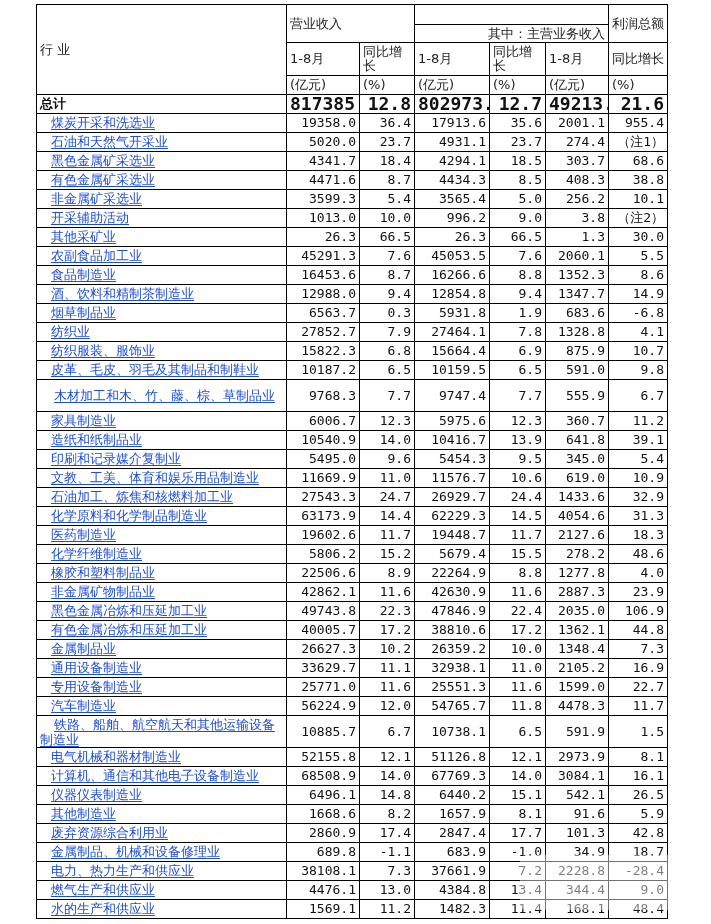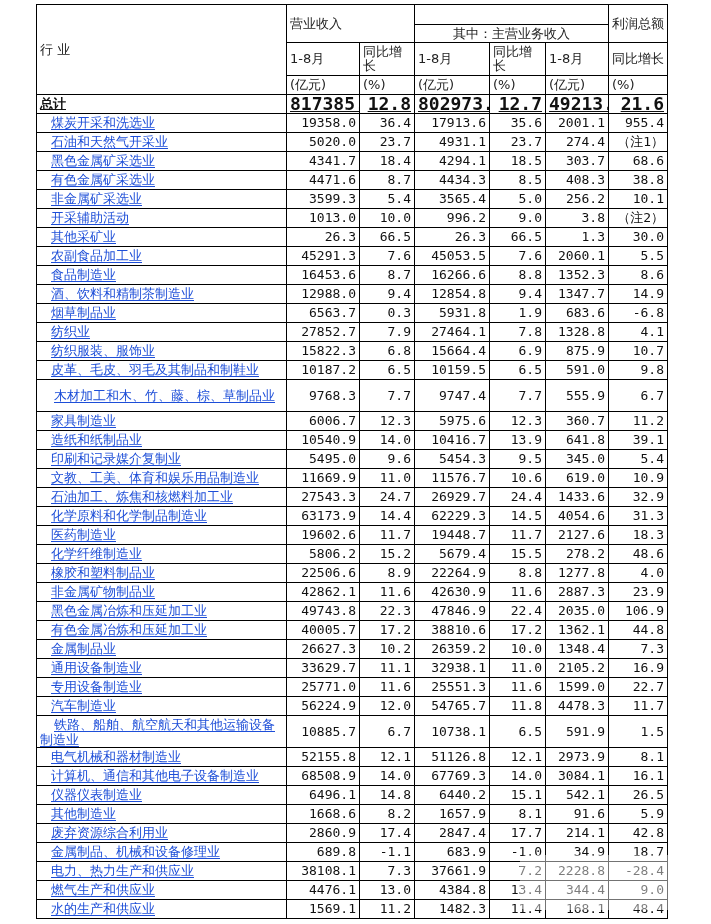--- a/index.html
+++ b/index.html
@@ -7,21 +7,21 @@
          font-family: "DejaVu Sans", "Liberation Sans", sans-serif; color: #111; }
   table.stats { position: absolute; left: 36px; top: 4px; border-collapse: collapse;
                 table-layout: fixed; width: 631px; }
   table.stats td { border: 1px solid #000; padding: 0 3px; font-size: 13px; line-height: 16px;
                    white-space: nowrap; overflow: hidden; }
   .hdr td { text-align: left; color: #222; font-size: 13px; }
   .num { text-align: right; font-family: "DejaVu Sans Mono", "Liberation Mono", monospace; font-size: 12.5px; letter-spacing: 0; }
   .lbl { text-align: left; }
   .lbl a { color: #1d4ed8; text-decoration: underline; text-underline-offset: 2px; }
   .lbl.wrap { white-space: normal; line-height: 15px; }
-  .total td { font-weight: bold; font-size: 14px; text-decoration: underline; }
+  .total td { font-weight: bold; font-size: 14px; }
   .total .num { font-size: 18px; }
   .hl a { color: #1d4ed8; }
   tr.r { height: 19px; }
   tr.r2 { height: 32px; }
   .indent { padding-left: 14px !important; }
   .watermark { position: absolute; left: 520px; top: 855px; width: 190px; height: 55px;
                background: rgba(255,255,255,0.45); border-radius: 6px; pointer-events: none; }
 </style>
 </head>
 <body>
@@ -37,21 +37,21 @@
       <col style="width:59px">
   </colgroup>
   <tbody id="tbody">
     <tr class="hdr" style="height:20px">
       <td rowspan="4">行 业</td>
       <td colspan="2" rowspan="2">营业收入</td>
       <td colspan="3" style="border-bottom:1px solid #000"></td>
       <td rowspan="2">利润总额</td>
     </tr>
     <tr class="hdr" style="height:18px">
-      <td colspan="3" style="text-align:center">其中：主营业务收入</td>
+      <td colspan="3" style="text-align:right">其中：主营业务收入</td>
     </tr>
     <tr class="hdr" style="height:33px">
       <td>1-8月</td>
       <td style="white-space:normal;line-height:14px">同比增长</td>
       <td>1-8月</td>
       <td style="white-space:normal;line-height:14px">同比增长</td>
       <td>1-8月</td>
       <td style="white-space:normal;line-height:14px">同比增长</td>
     </tr>
     <tr class="hdr" style="height:19px">
@@ -394,21 +394,21 @@
         <td class="num">8.1</td>
         <td class="num">91.6</td>
         <td class="num">5.9</td>
       </tr>
       <tr class="r">
         <td class="lbl indent"><a>废弃资源综合利用业</a></td>
         <td class="num">2860.9</td>
         <td class="num">17.4</td>
         <td class="num">2847.4</td>
         <td class="num">17.7</td>
-        <td class="num">214.1</td>
+        <td class="num">101.3</td>
         <td class="num">42.8</td>
       </tr>
       <tr class="r">
         <td class="lbl indent"><a>金属制品、机械和设备修理业</a></td>
         <td class="num">689.8</td>
         <td class="num">-1.1</td>
         <td class="num">683.9</td>
         <td class="num">-1.0</td>
         <td class="num">34.9</td>
         <td class="num">18.7</td>

